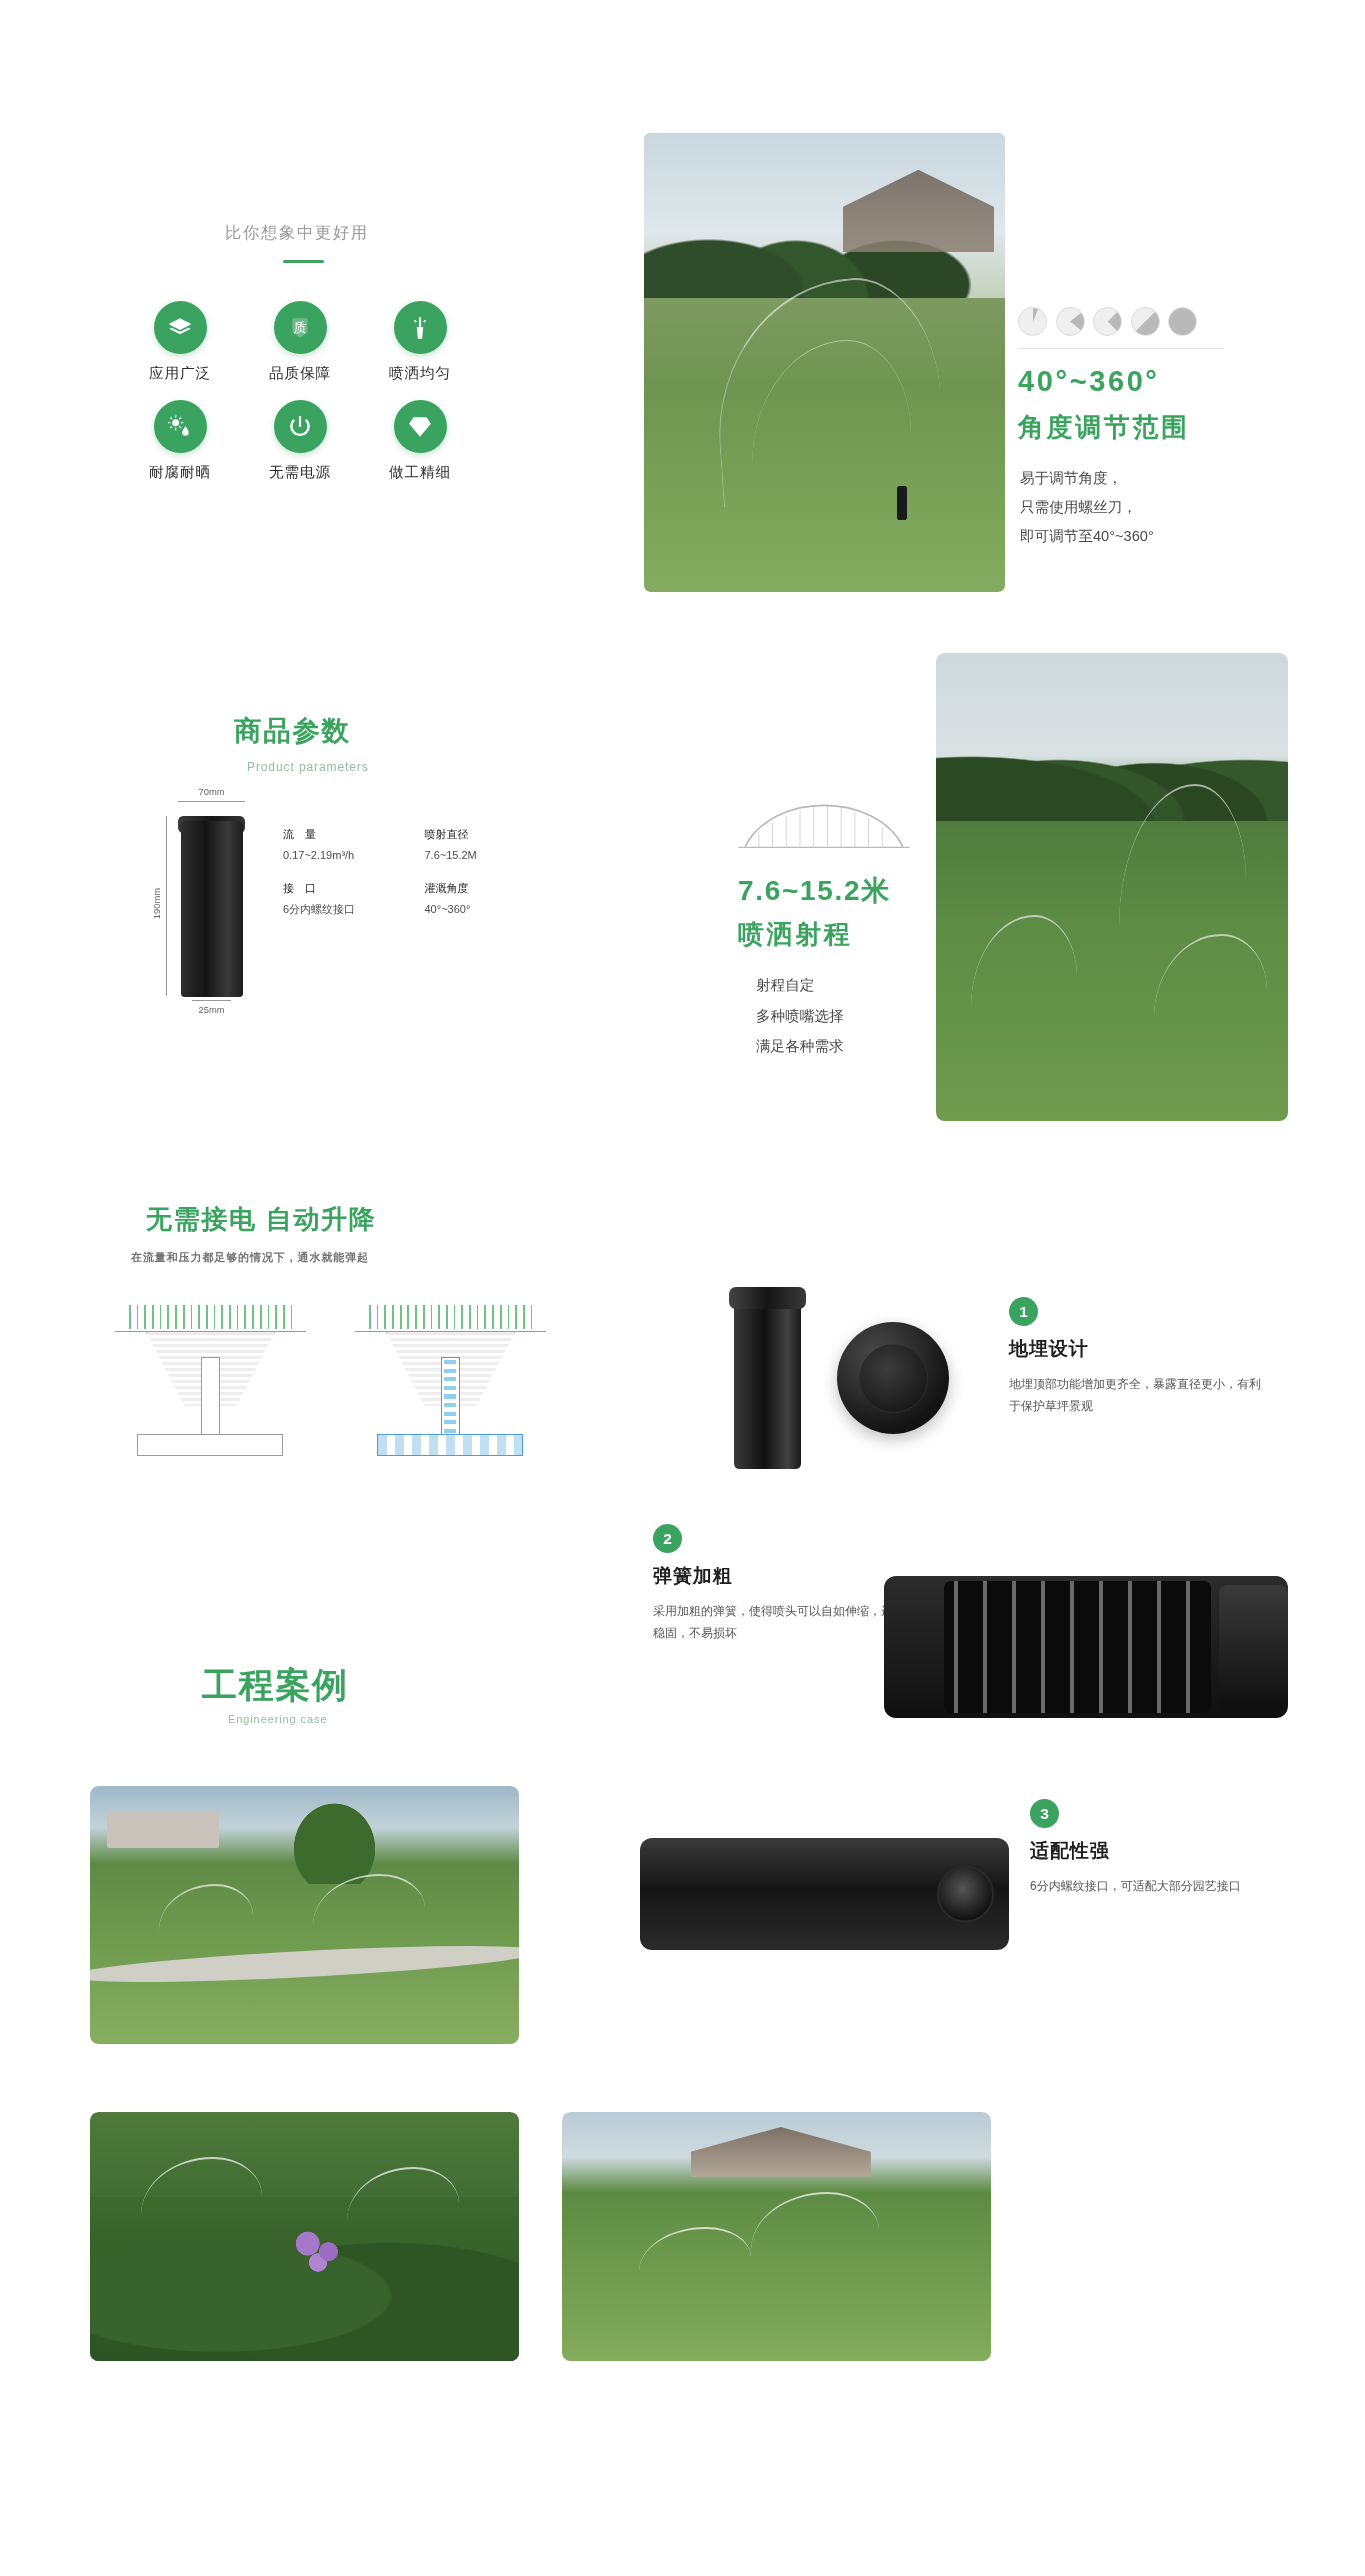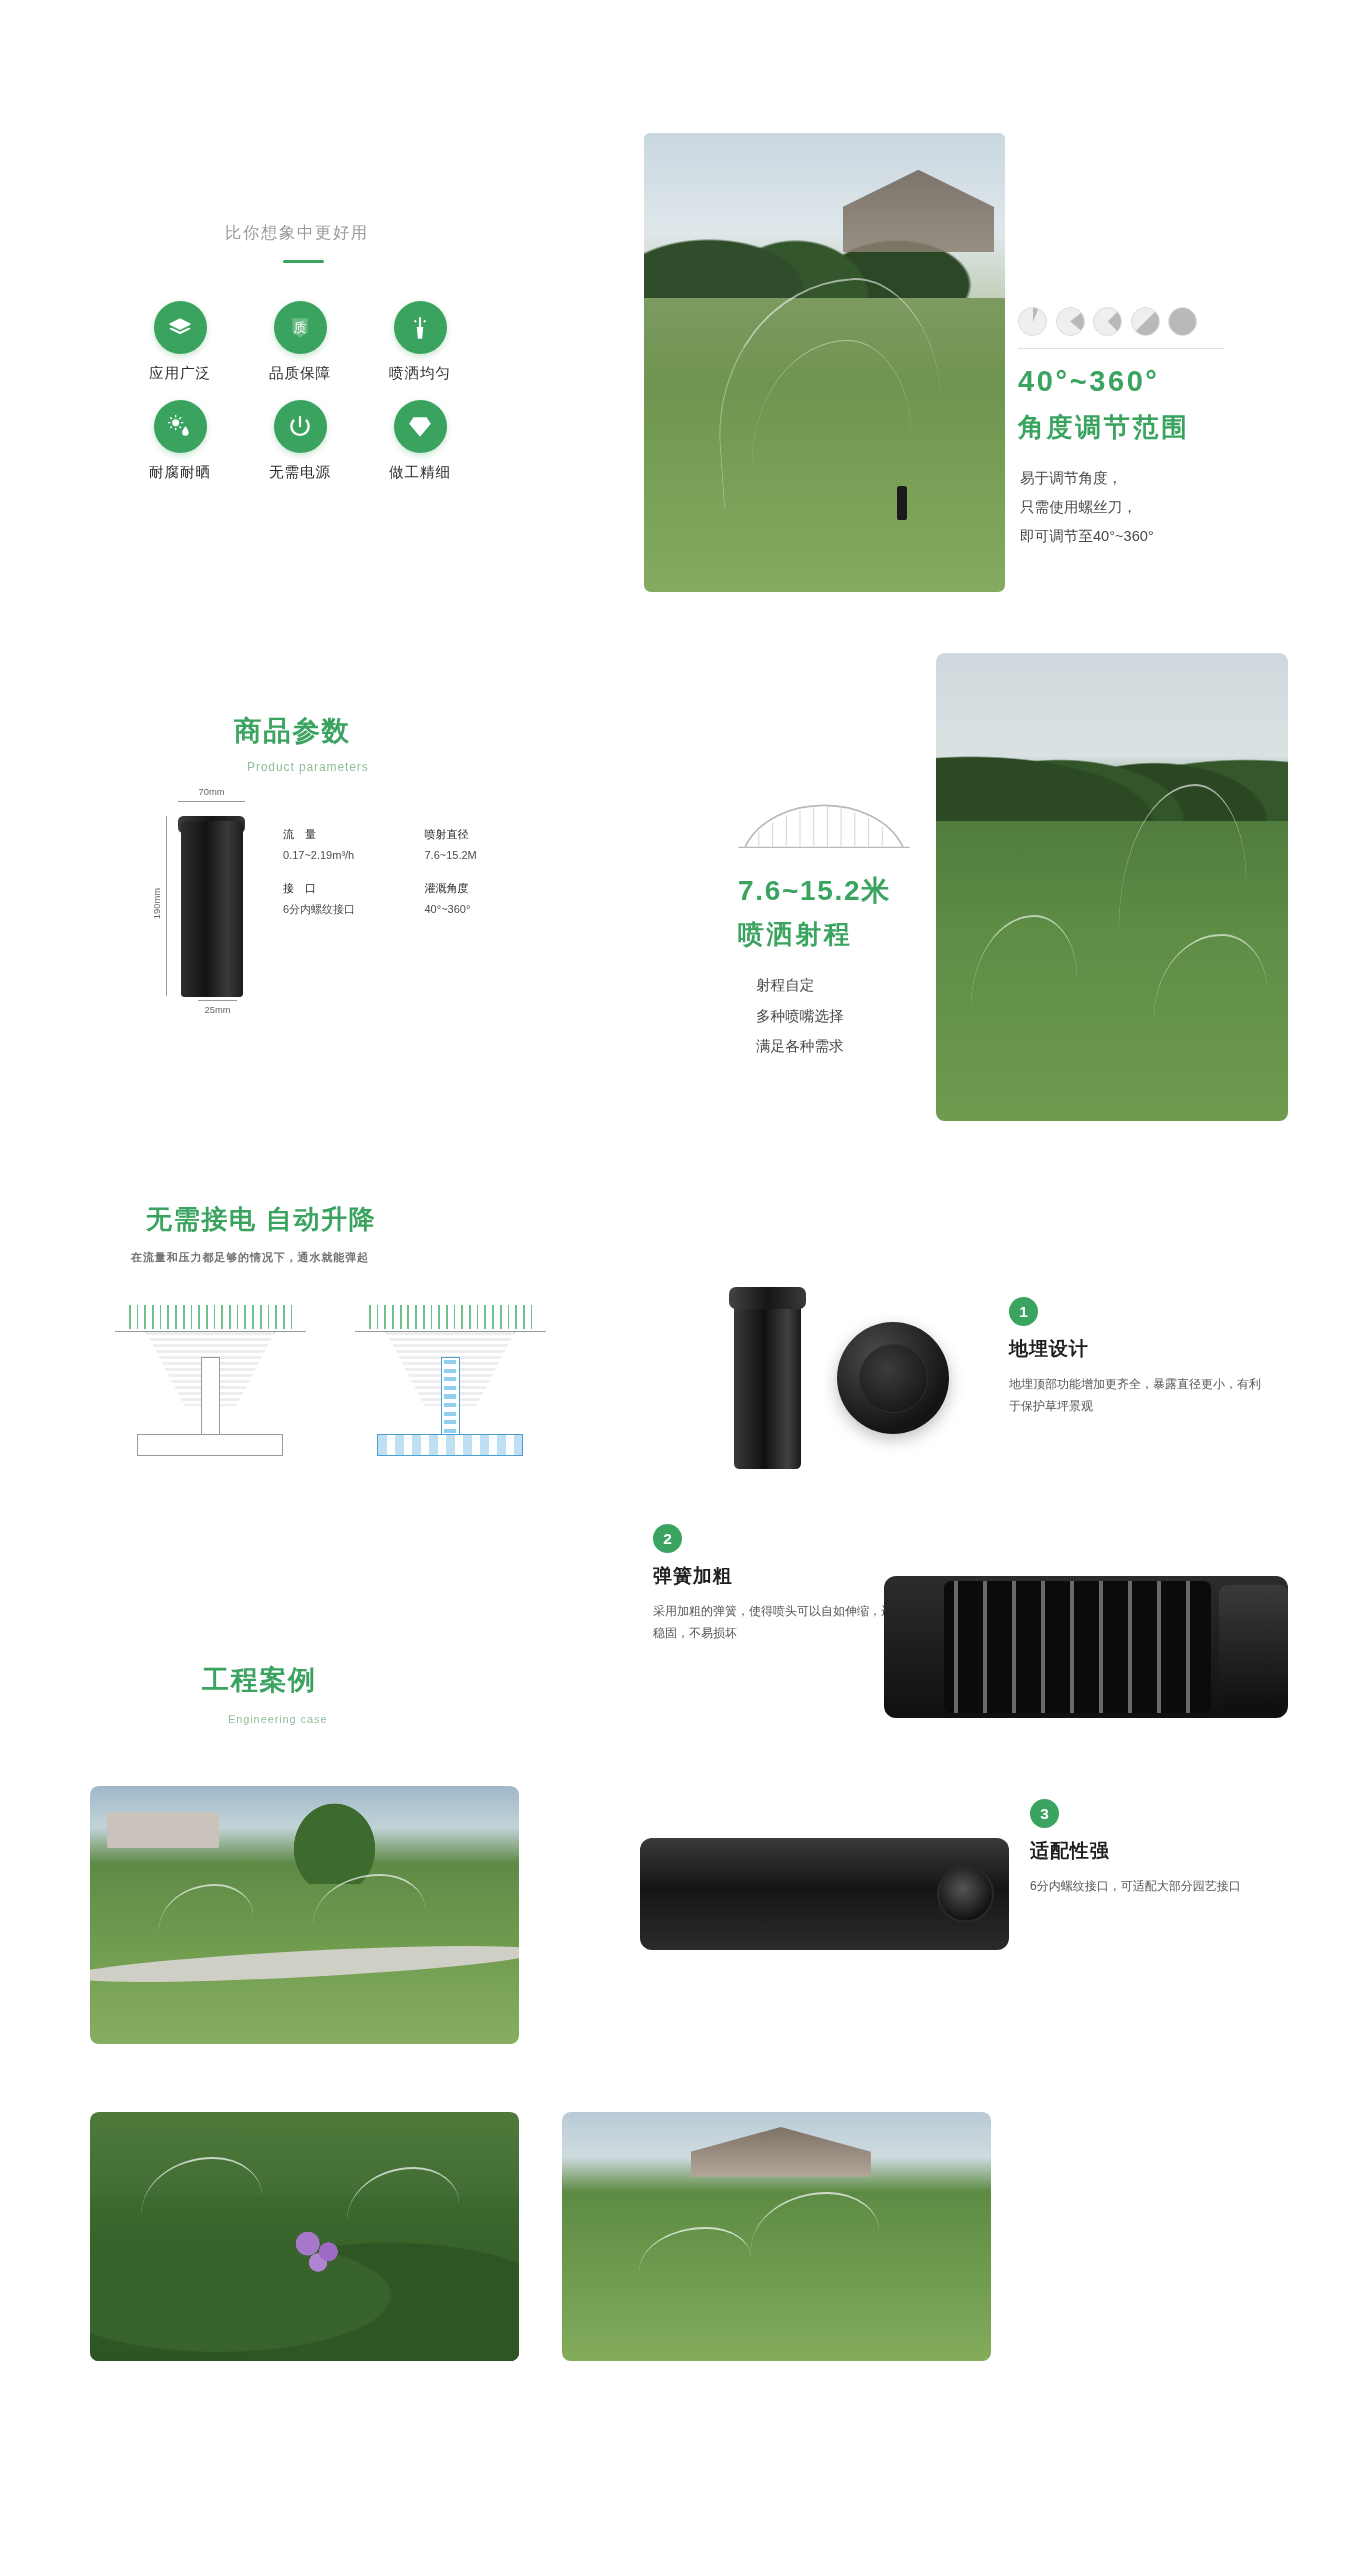--- a/index.html
+++ b/index.html
@@ -190,21 +190,21 @@
   .s2-prod .dimleft {
     position: absolute; left: 6.9px; top: 17px; height: 180px;
     border-left: 0.9px solid #999;
   }
   .s2-prod .dimleft span {
     position: absolute; left: -26px; top: 82px;
     font-size: 9.4px; color: #666;
     transform: rotate(-90deg);
   }
   .s2-prod .dimbot {
-    position: absolute; left: 39px; top: 201px; width: 39px;
+    position: absolute; left: 33px; top: 201px; width: 39px;
     border-top: 0.9px solid #999;
     text-decoration: underline;
   }
   .s2-prod .dimbot span {
     position: absolute; left: 50%; top: 3.4px; transform: translateX(-50%);
     font-size: 9.4px; color: #666;
   }
 
   .s2-table {
     position: absolute; left: 283px; top: 824px;
@@ -371,21 +371,21 @@
   .barrel-prod .thread {
     position: absolute; right: 15.5px; top: 50%; transform: translateY(-50%);
     width: 57px; height: 57px; border-radius: 50%;
     background: radial-gradient(circle at 45% 40%, #555, #111 72%);
     border: 2.6px solid #2a2a2a;
   }
 
   
   .ec-title {
     position: absolute; left: 202px; top: 1662px;
-    font-size: 27px; font-weight: bold; color: #3aa35f; letter-spacing: 1.7px;
+    font-size: 35px; font-weight: bold; color: #3aa35f; letter-spacing: 1.7px;
   }
   .ec-sub {
     position: absolute; left: 228px; top: 1713px;
     font-size: 11px; color: #8fbf9d; letter-spacing: 0.9px;
   }
 
   .case1 {
     position: absolute; left: 90px; top: 1786px;
     width: 429px; height: 258px; border-radius: 8.6px;
     background: linear-gradient(180deg,#9fb8c8 0%, #c2d3d8 16%, #5e8a46 30%, #6f9b4f 60%, #87ae60 100%);

